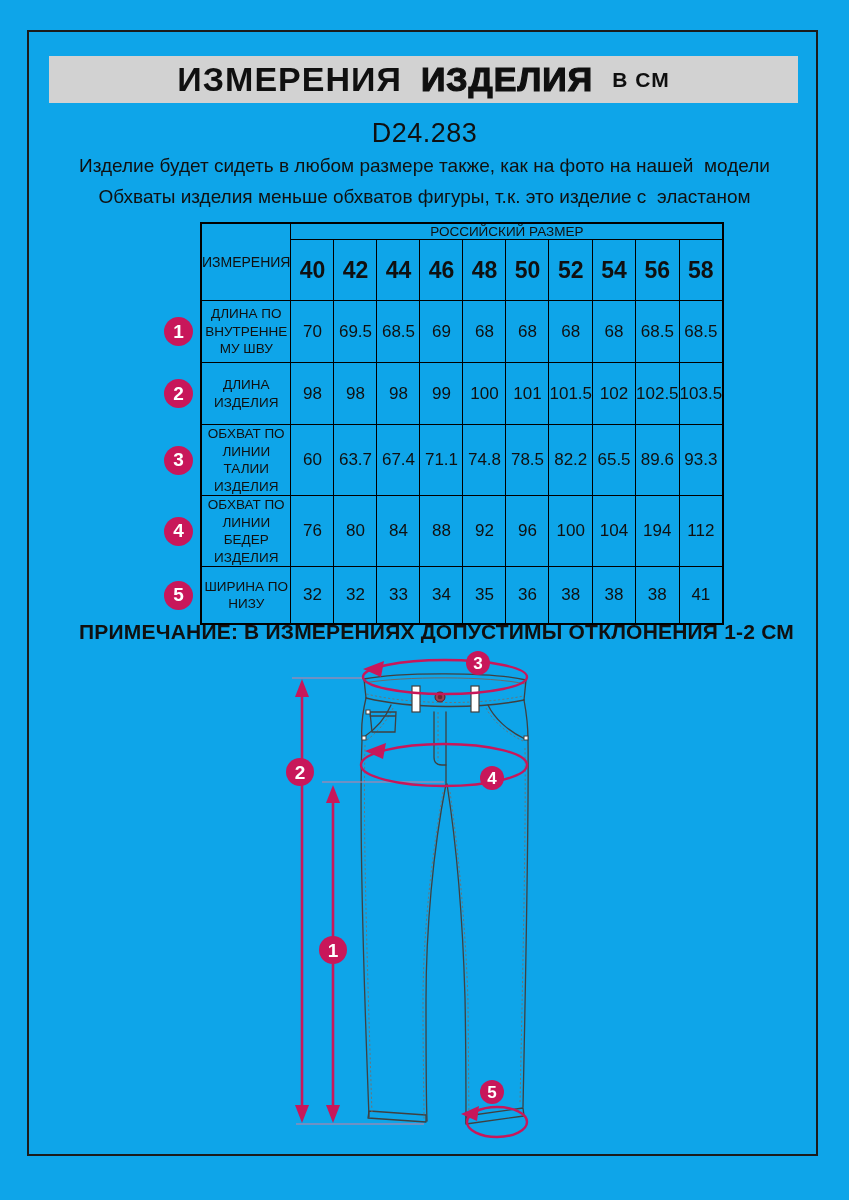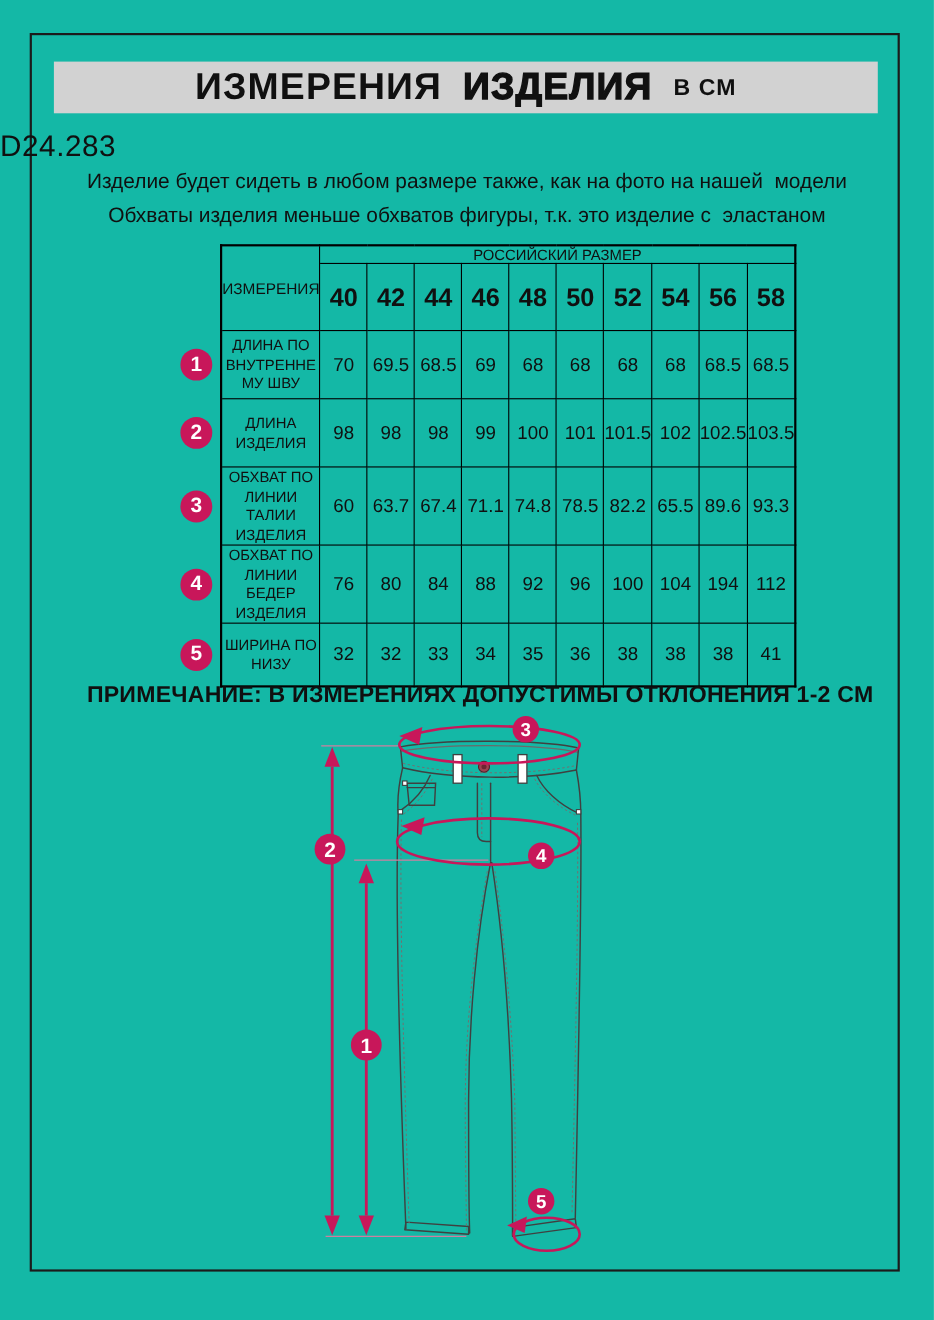--- a/index.html
+++ b/index.html
@@ -2,28 +2,28 @@
 <html style="--accent: #c8175a; --bar-bg: #d2d2d2;"><head>
 <meta charset="utf-8">
 <style>
   :root{
     --accent:#c8175a;
     --bar-bg:#d2d2d2;
     --ink:#101010;
   }
   html,body{margin:0;padding:0;background:#ffffff;}
   body{width:849px;height:1200px;position:relative;font-family:"Liberation Sans",sans-serif;color:var(--ink);}
-  .page{position:absolute;inset:0;background:#14b8a6;overflow:hidden;}
+  .page{position:absolute;inset:0;background:#0ea5e9;overflow:hidden;}
   .frame{position:absolute;left:27px;top:30px;width:791px;height:1126px;border:2px solid #1b1b1b;box-sizing:border-box;}
   .title-bar{position:absolute;left:49px;top:56px;width:749px;height:47px;background:var(--bar-bg);
     display:flex;align-items:center;justify-content:center;gap:19px;}
   .t1{font-size:34px;font-weight:700;letter-spacing:1px;}
   .t2{font-size:34px;font-weight:700;letter-spacing:1px;-webkit-text-stroke:1.2px var(--ink);}
   .t3{font-size:21px;font-weight:700;margin-top:0;letter-spacing:1px;}
-  .code{position:absolute;top:118px;left:0;width:100%;text-align:left;font-size:27px;letter-spacing:.5px;}
+  .code{position:absolute;top:118px;left:0;width:100%;text-align:center;font-size:27px;letter-spacing:.5px;}
   .sub{position:absolute;left:0;width:100%;text-align:center;font-size:19px;}
   .sub1{top:155px;}
   .sub2{top:186px;}
   table.size-table{position:absolute;left:200px;top:222px;border-collapse:collapse;table-layout:fixed;
     border:2px solid #000;}
   .size-table th,.size-table td{border:1px solid #000;text-align:center;vertical-align:middle;padding:0;}
   .measure-h{font-size:14px;font-weight:400;}
   .group-h{height:15px;font-size:13.5px;font-weight:400;}
   .size-h{height:60px;font-size:23px;font-weight:700;}
   .row-label{font-size:13.5px;font-weight:400;white-space:pre-line;line-height:1.3;}

